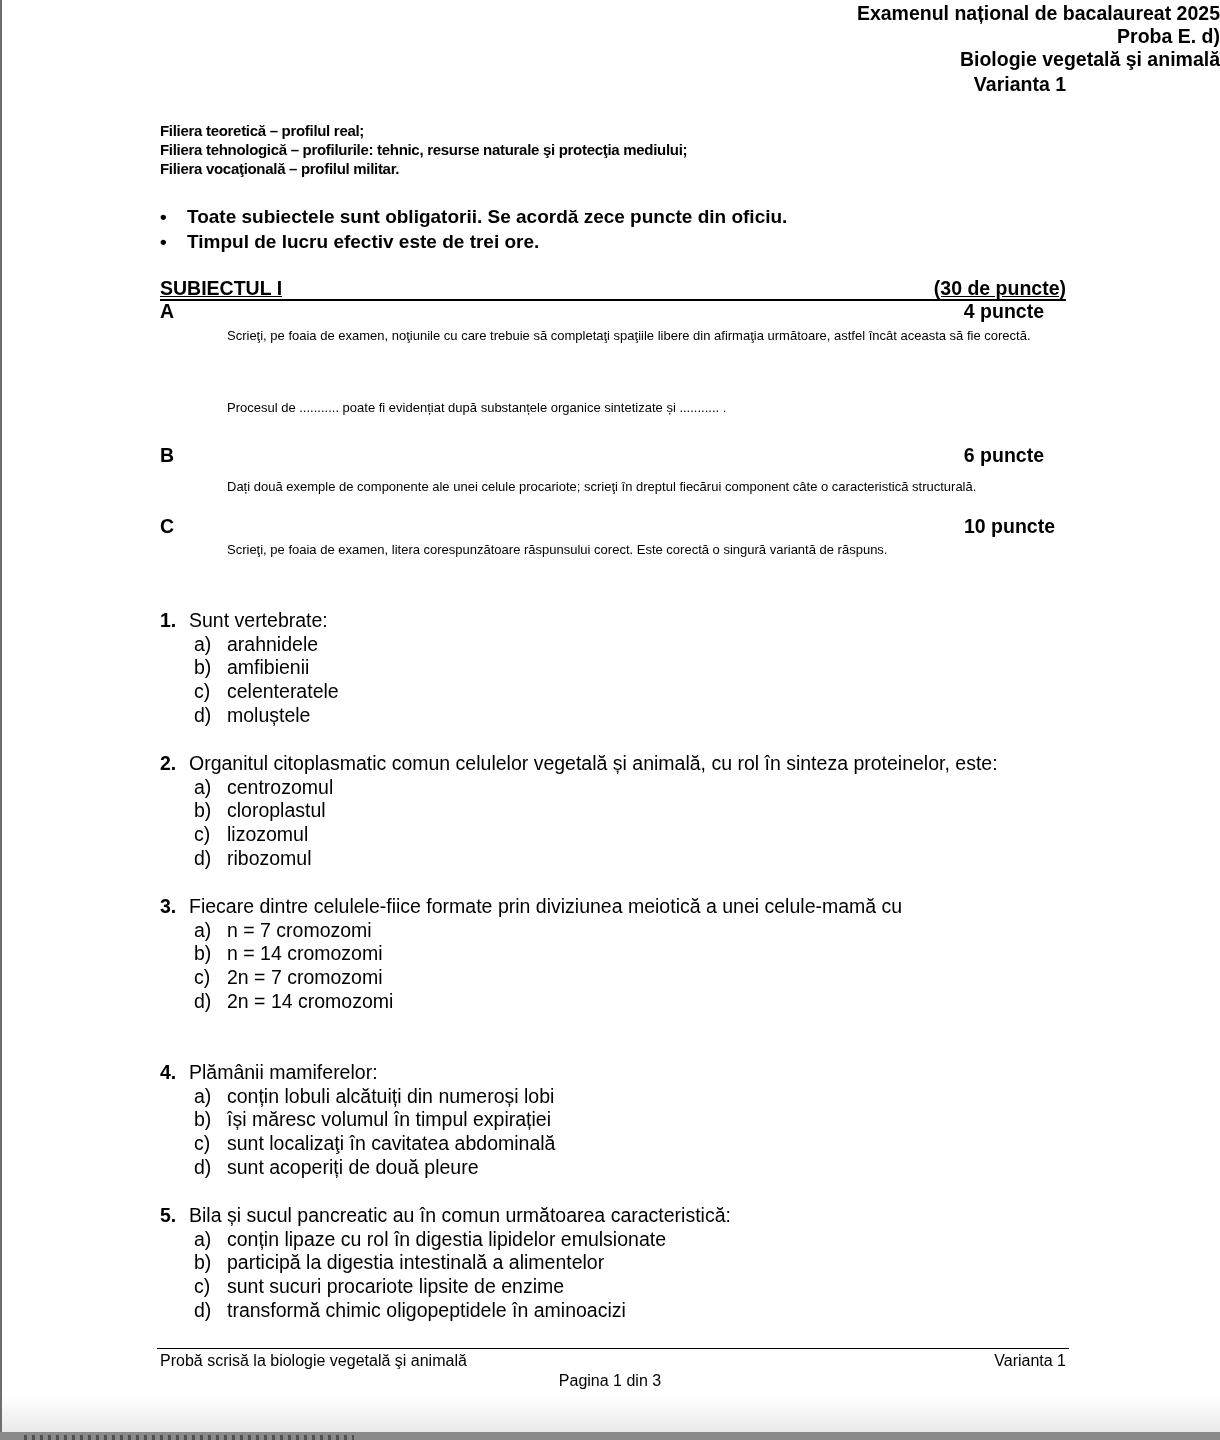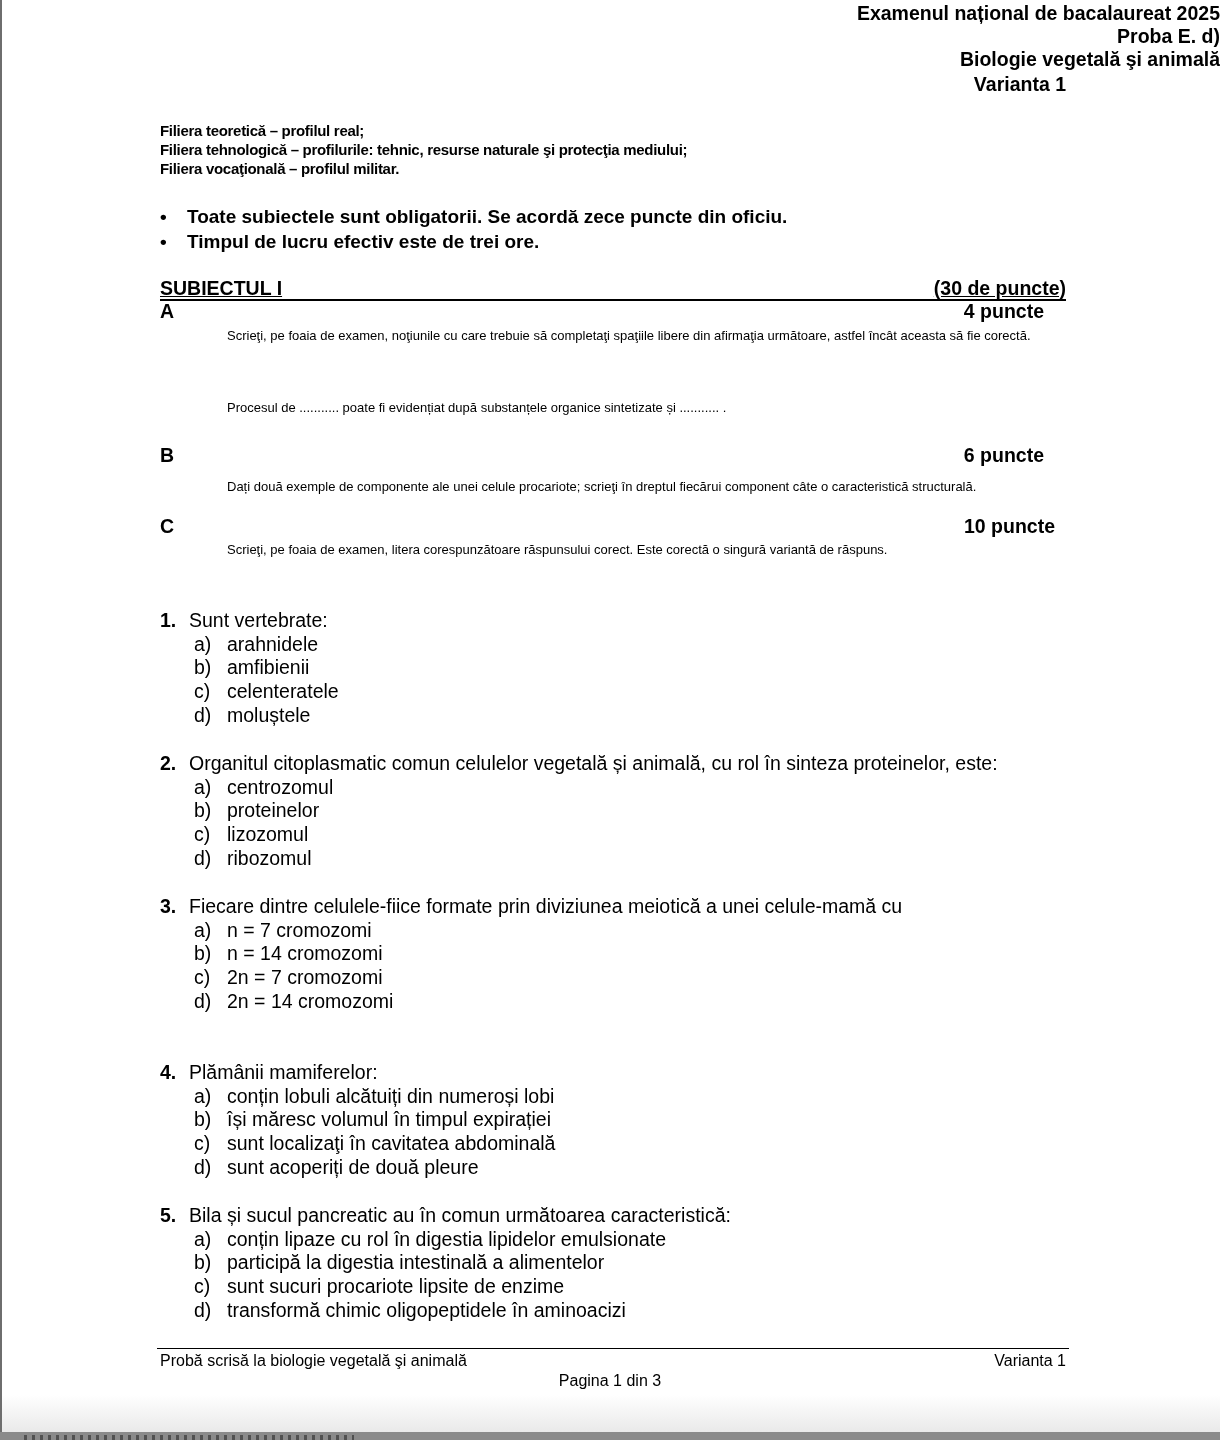--- a/index.html
+++ b/index.html
@@ -100,21 +100,21 @@
   <div class="stem"><span class="num">1.</span><span>Sunt vertebrate:</span></div>
   <div class="opt"><span class="lt">a)</span><span>arahnidele</span></div>
   <div class="opt"><span class="lt">b)</span><span>amfibienii</span></div>
   <div class="opt"><span class="lt">c)</span><span>celenteratele</span></div>
   <div class="opt"><span class="lt">d)</span><span>moluștele</span></div>
 </div>
 
 <div class="q" style="top:752px;">
   <div class="stem"><span class="num">2.</span><span>Organitul citoplasmatic comun celulelor vegetală și animală, cu rol în sinteza proteinelor, este:</span></div>
   <div class="opt"><span class="lt">a)</span><span>centrozomul</span></div>
-  <div class="opt"><span class="lt">b)</span><span>proteinelor</span></div>
+  <div class="opt"><span class="lt">b)</span><span>cloroplastul</span></div>
   <div class="opt"><span class="lt">c)</span><span>lizozomul</span></div>
   <div class="opt"><span class="lt">d)</span><span>ribozomul</span></div>
 </div>
 
 <div class="q" style="top:895px;">
   <div class="stem"><span class="num">3.</span><span>Fiecare dintre celulele-fiice formate prin diviziunea meiotică a unei celule-mamă cu</span></div>
   <div class="opt"><span class="lt">a)</span><span>n = 7 cromozomi</span></div>
   <div class="opt"><span class="lt">b)</span><span>n = 14 cromozomi</span></div>
   <div class="opt"><span class="lt">c)</span><span>2n = 7 cromozomi</span></div>
   <div class="opt"><span class="lt">d)</span><span>2n = 14 cromozomi</span></div>

